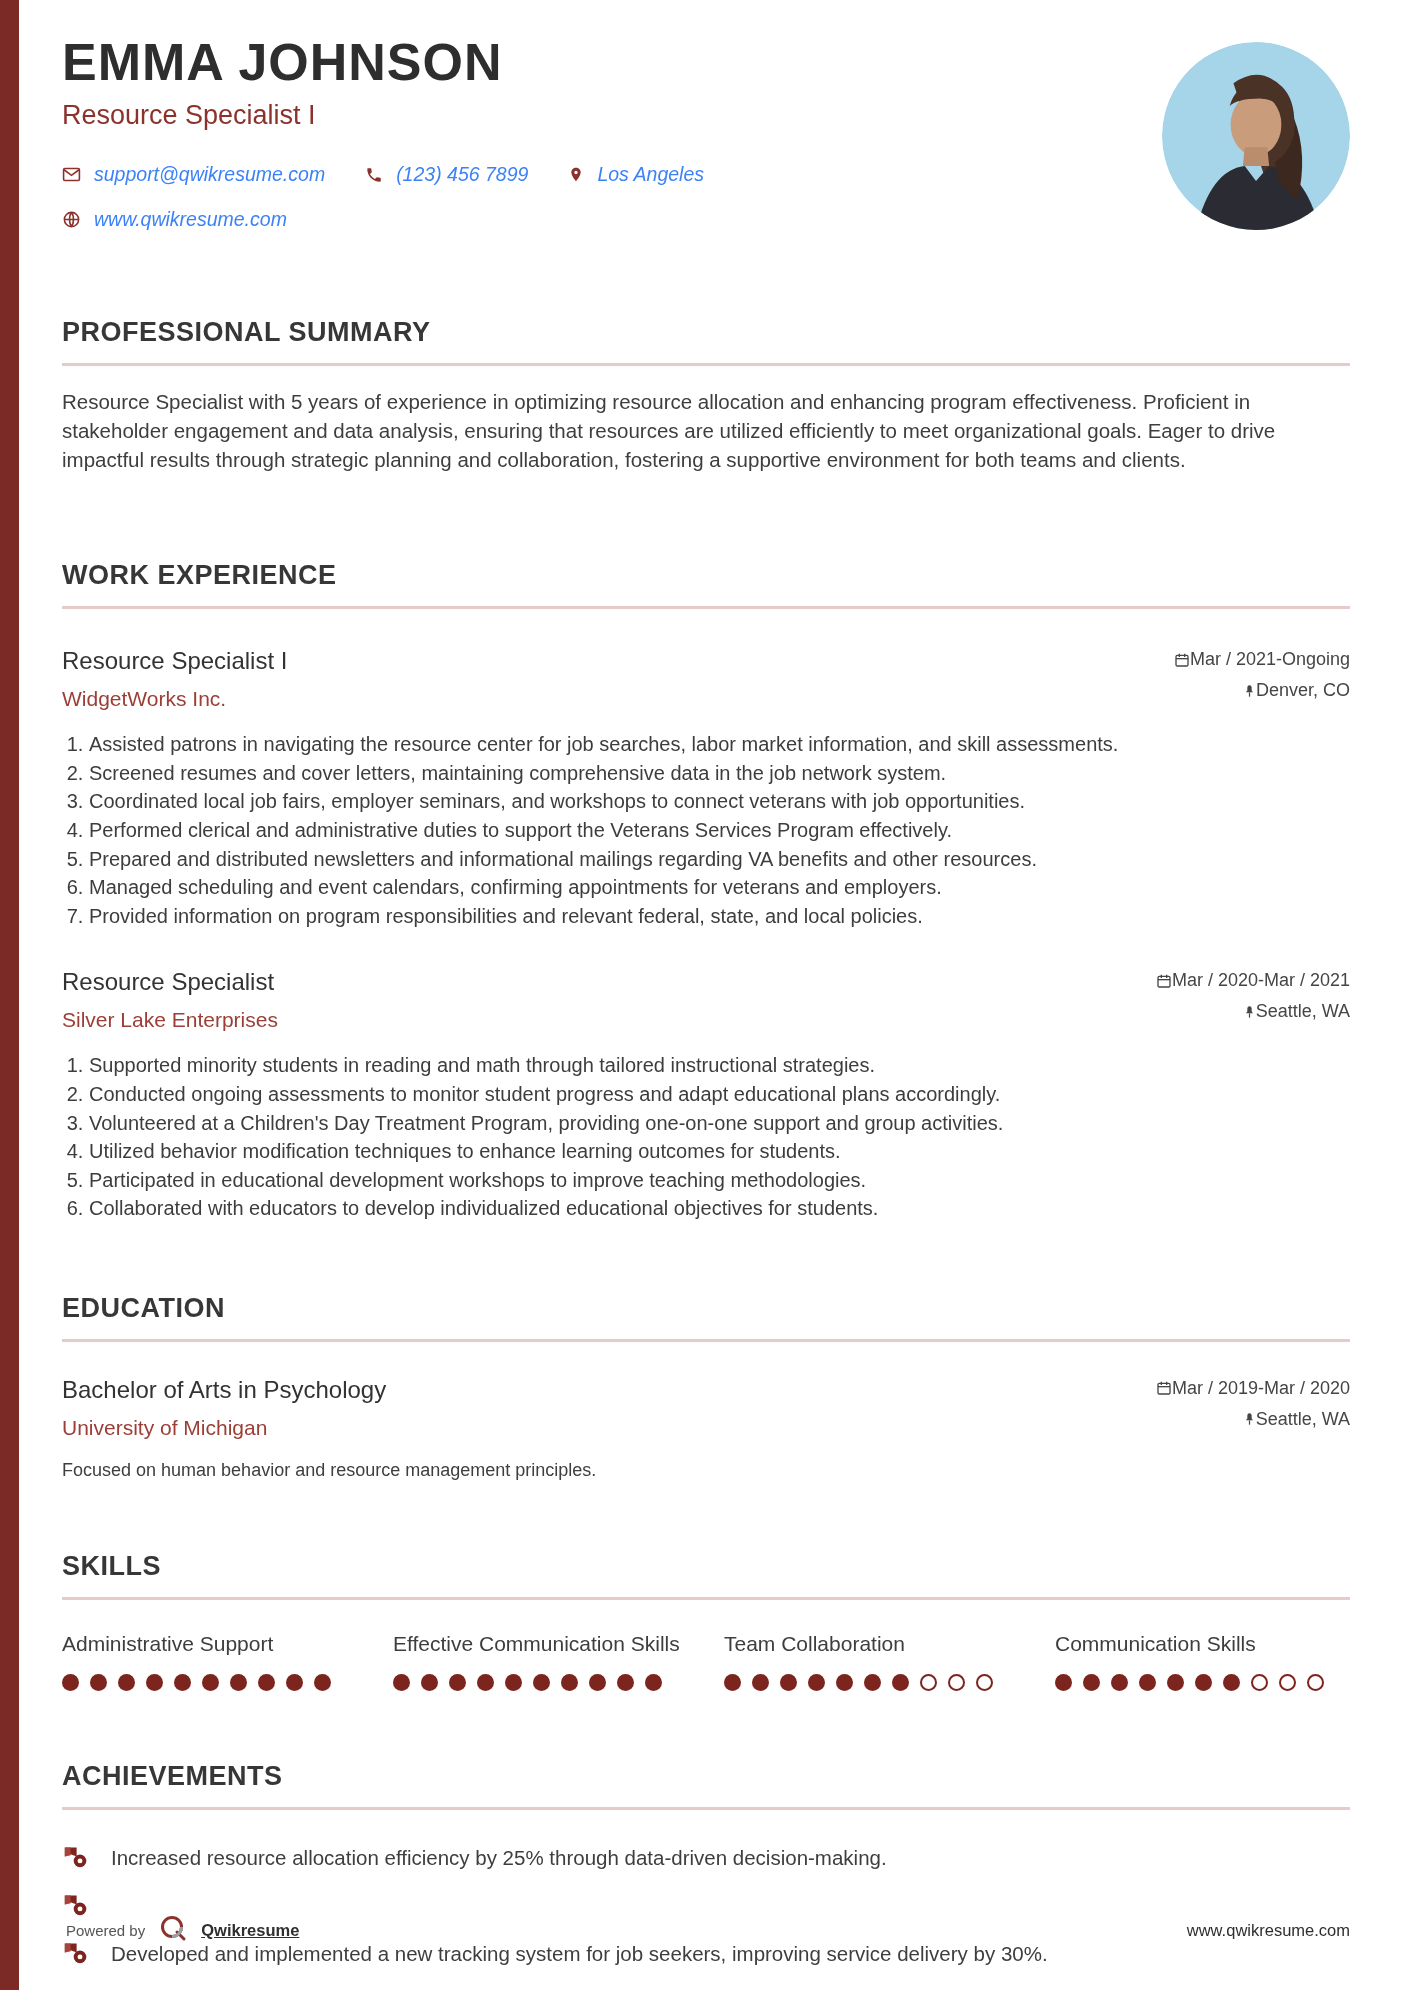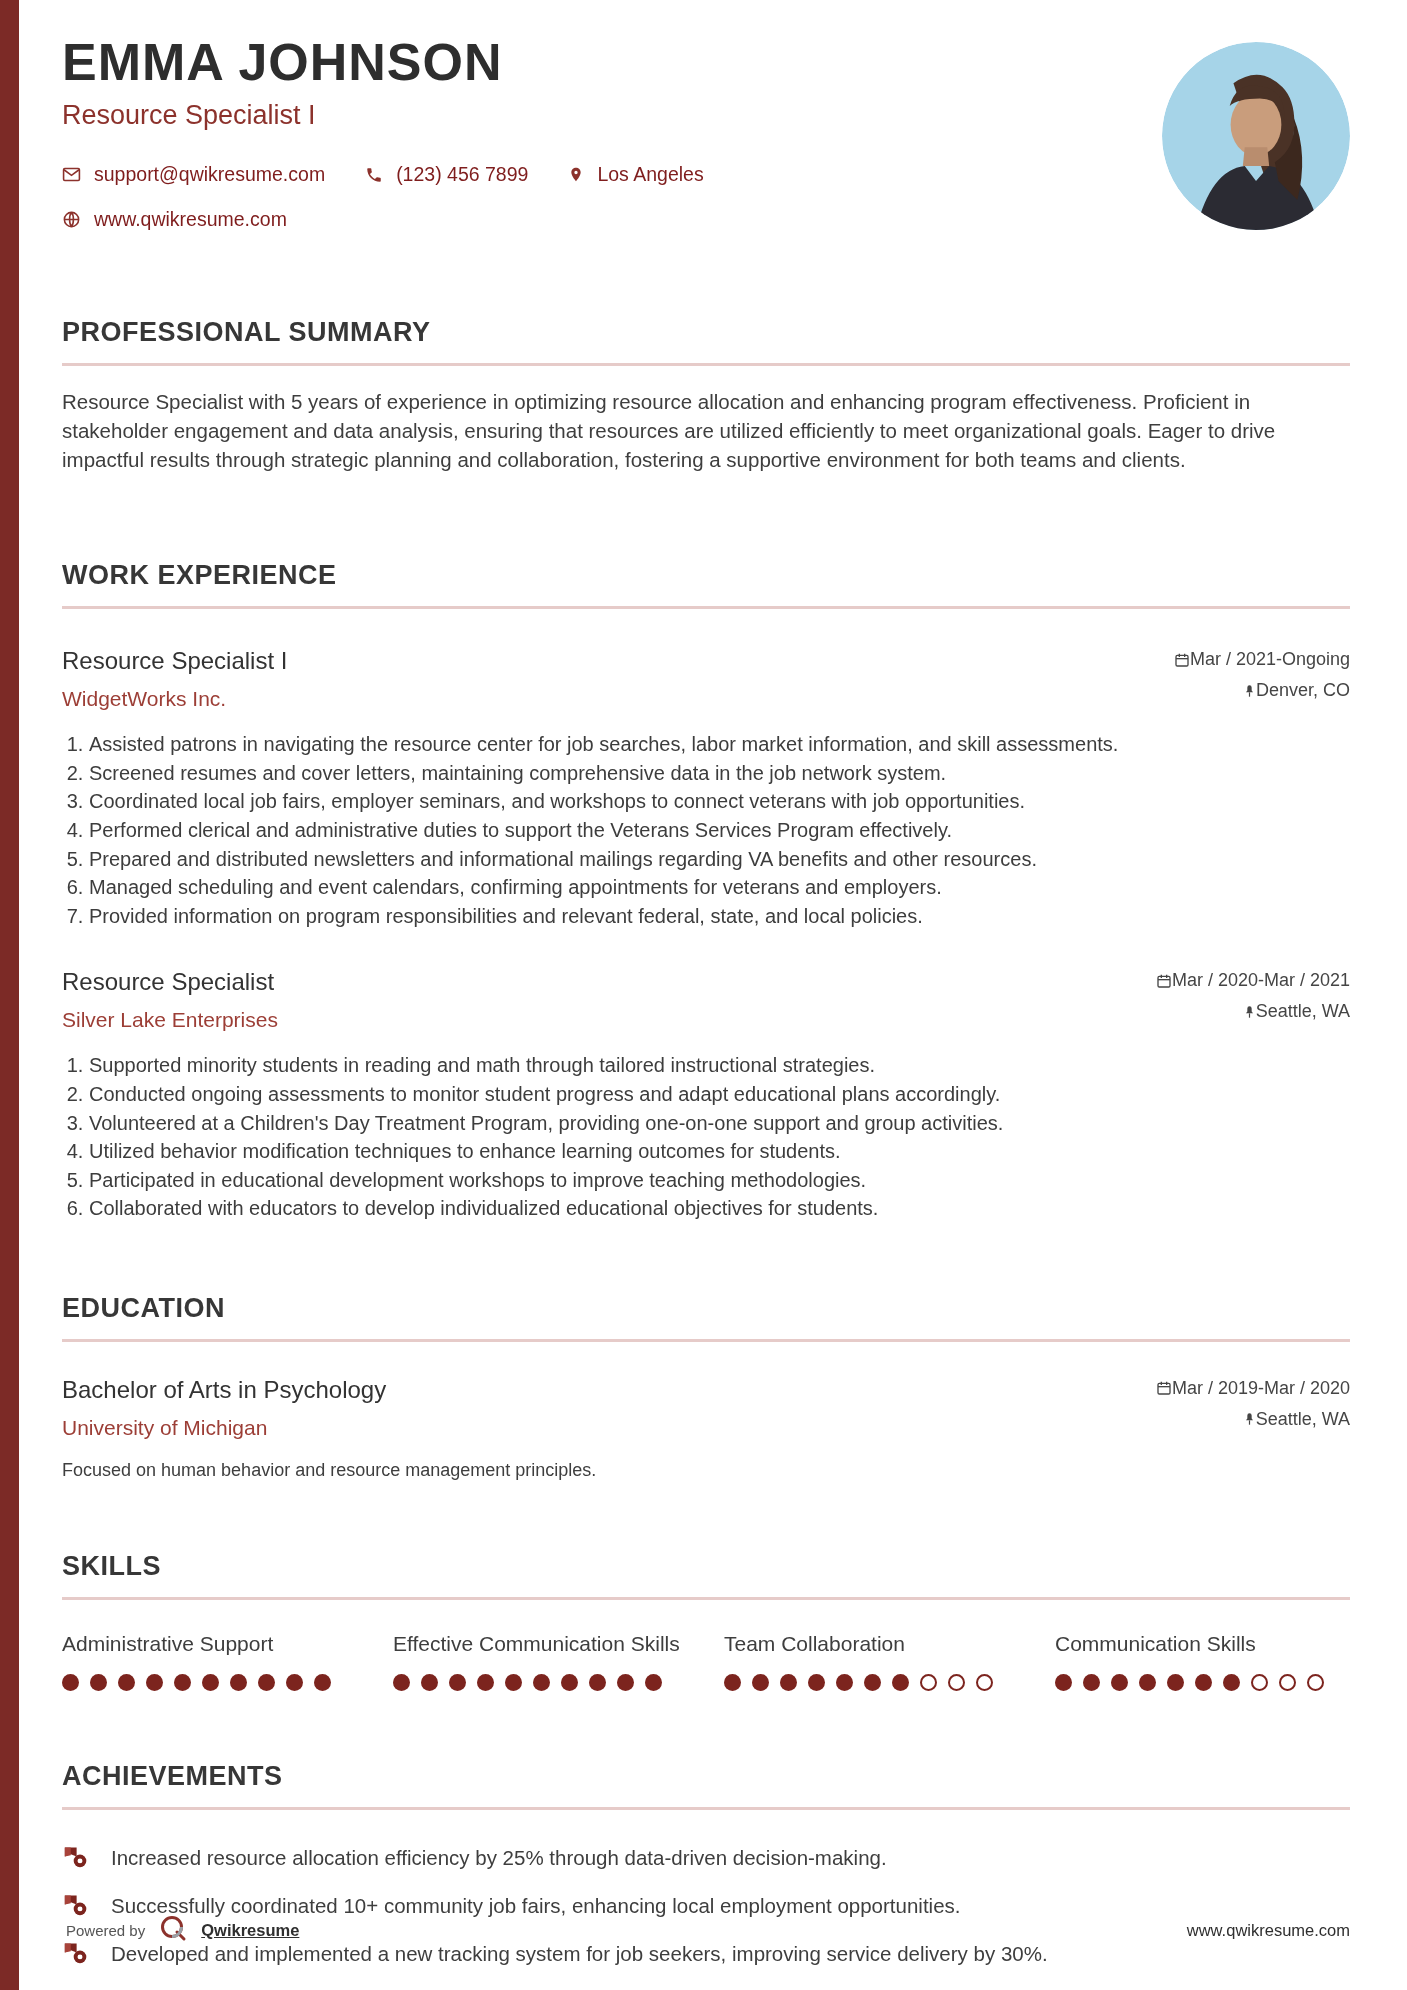--- a/index.html
+++ b/index.html
@@ -8,21 +8,21 @@
     width:1407px; height:1990px; position:relative; overflow:hidden;
     font-family:"Liberation Sans", sans-serif; color:#3e3e3e;
   }
   .accent-bar { position:absolute; left:0; top:0; width:19px; height:100%; background:#7c2a26; }
   .content { position:absolute; left:62px; right:57px; top:0; }
 
   
   .header { display:flex; justify-content:space-between; align-items:flex-start; padding-top:34px;gap:23px; }
   .person-name { font-size:52px; font-weight:bold; letter-spacing:1px; color:#2e2e2e; line-height:1.08; }
   .person-title { font-size:27px; color:#8c322c; margin-top:10px; font-weight:500; }
-  .contact-row { display:flex; align-items:center; gap:40px; margin-top:32px; font-size:19.5px; color:#7f1d1d; }
+  .contact-row { display:flex; align-items:center; gap:40px; margin-top:32px; font-size:19.5px; color:#3b82f6;font-style:italic; }
   .contact-row.second { margin-top:22px; }
   .contact-item { display:flex; align-items:center; gap:13px; }
   .contact-item svg { display:block; }
   .photo { width:188px; height:188px; border-radius:50%; overflow:hidden; flex-shrink:0; margin-top:8px; }
   .photo svg { display:block; width:100%; height:100%; }
 
   
   .section-heading { font-size:27px; font-weight:bold; color:#373737; letter-spacing:0.5px; }
   .section-divider { height:3px; background:#e6cbc9; margin-top:15px; }
   .section { margin-top:86px; }
@@ -341,21 +341,20 @@
 
   <div class="ach-item">
     <span>
       <svg width="27" height="27" viewBox="0 0 24 24">
               <path fill="#7c241e" d="M2.5 3h10.5v8L7.8 9 2.5 11z"></path>
               <path fill="#a8433a" d="M2.5 3h5.3v7L2.5 11z"></path>
               <circle cx="16" cy="15" r="5.6" fill="#7c241e"></circle>
               <circle cx="16" cy="15" r="2.2" fill="#ffffff"></circle>
             </svg>
     </span>
-    <span>Successfully coordinated 10+ community job fairs, enhancing local employment opportunities.</span>
   </div>
 
   <div class="ach-item">
     <span>
       <svg width="27" height="27" viewBox="0 0 24 24">
               <path fill="#7c241e" d="M2.5 3h10.5v8L7.8 9 2.5 11z"></path>
               <path fill="#a8433a" d="M2.5 3h5.3v7L2.5 11z"></path>
               <circle cx="16" cy="15" r="5.6" fill="#7c241e"></circle>
               <circle cx="16" cy="15" r="2.2" fill="#ffffff"></circle>
             </svg>

